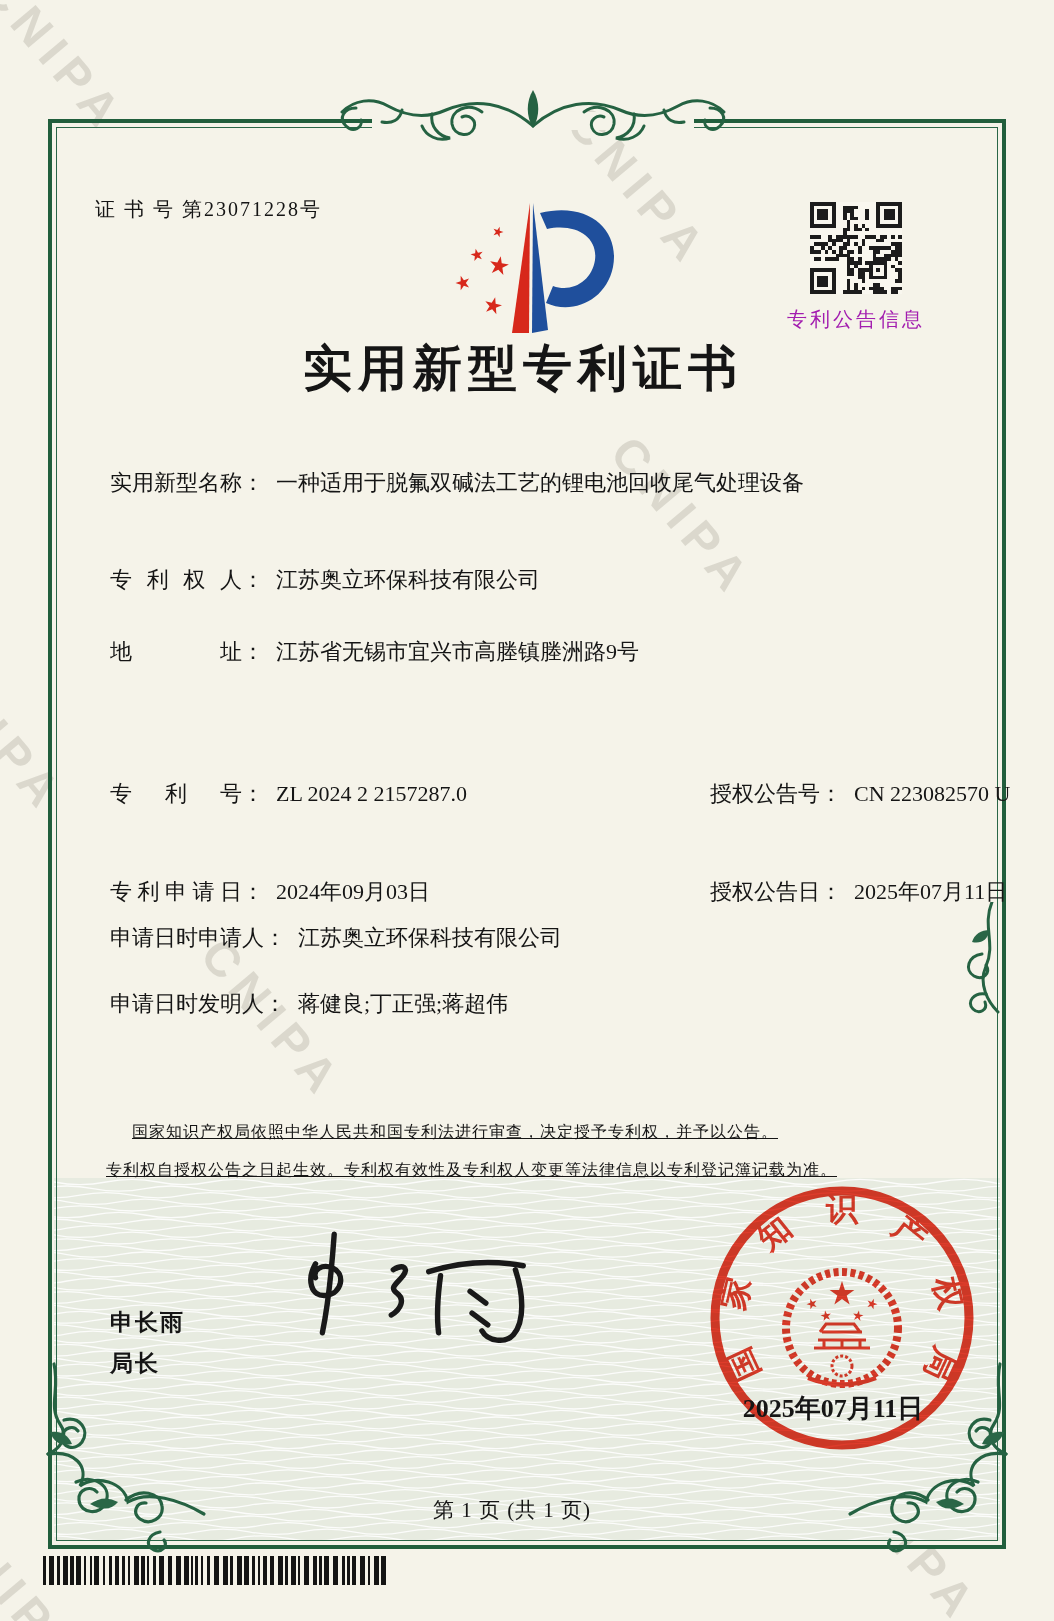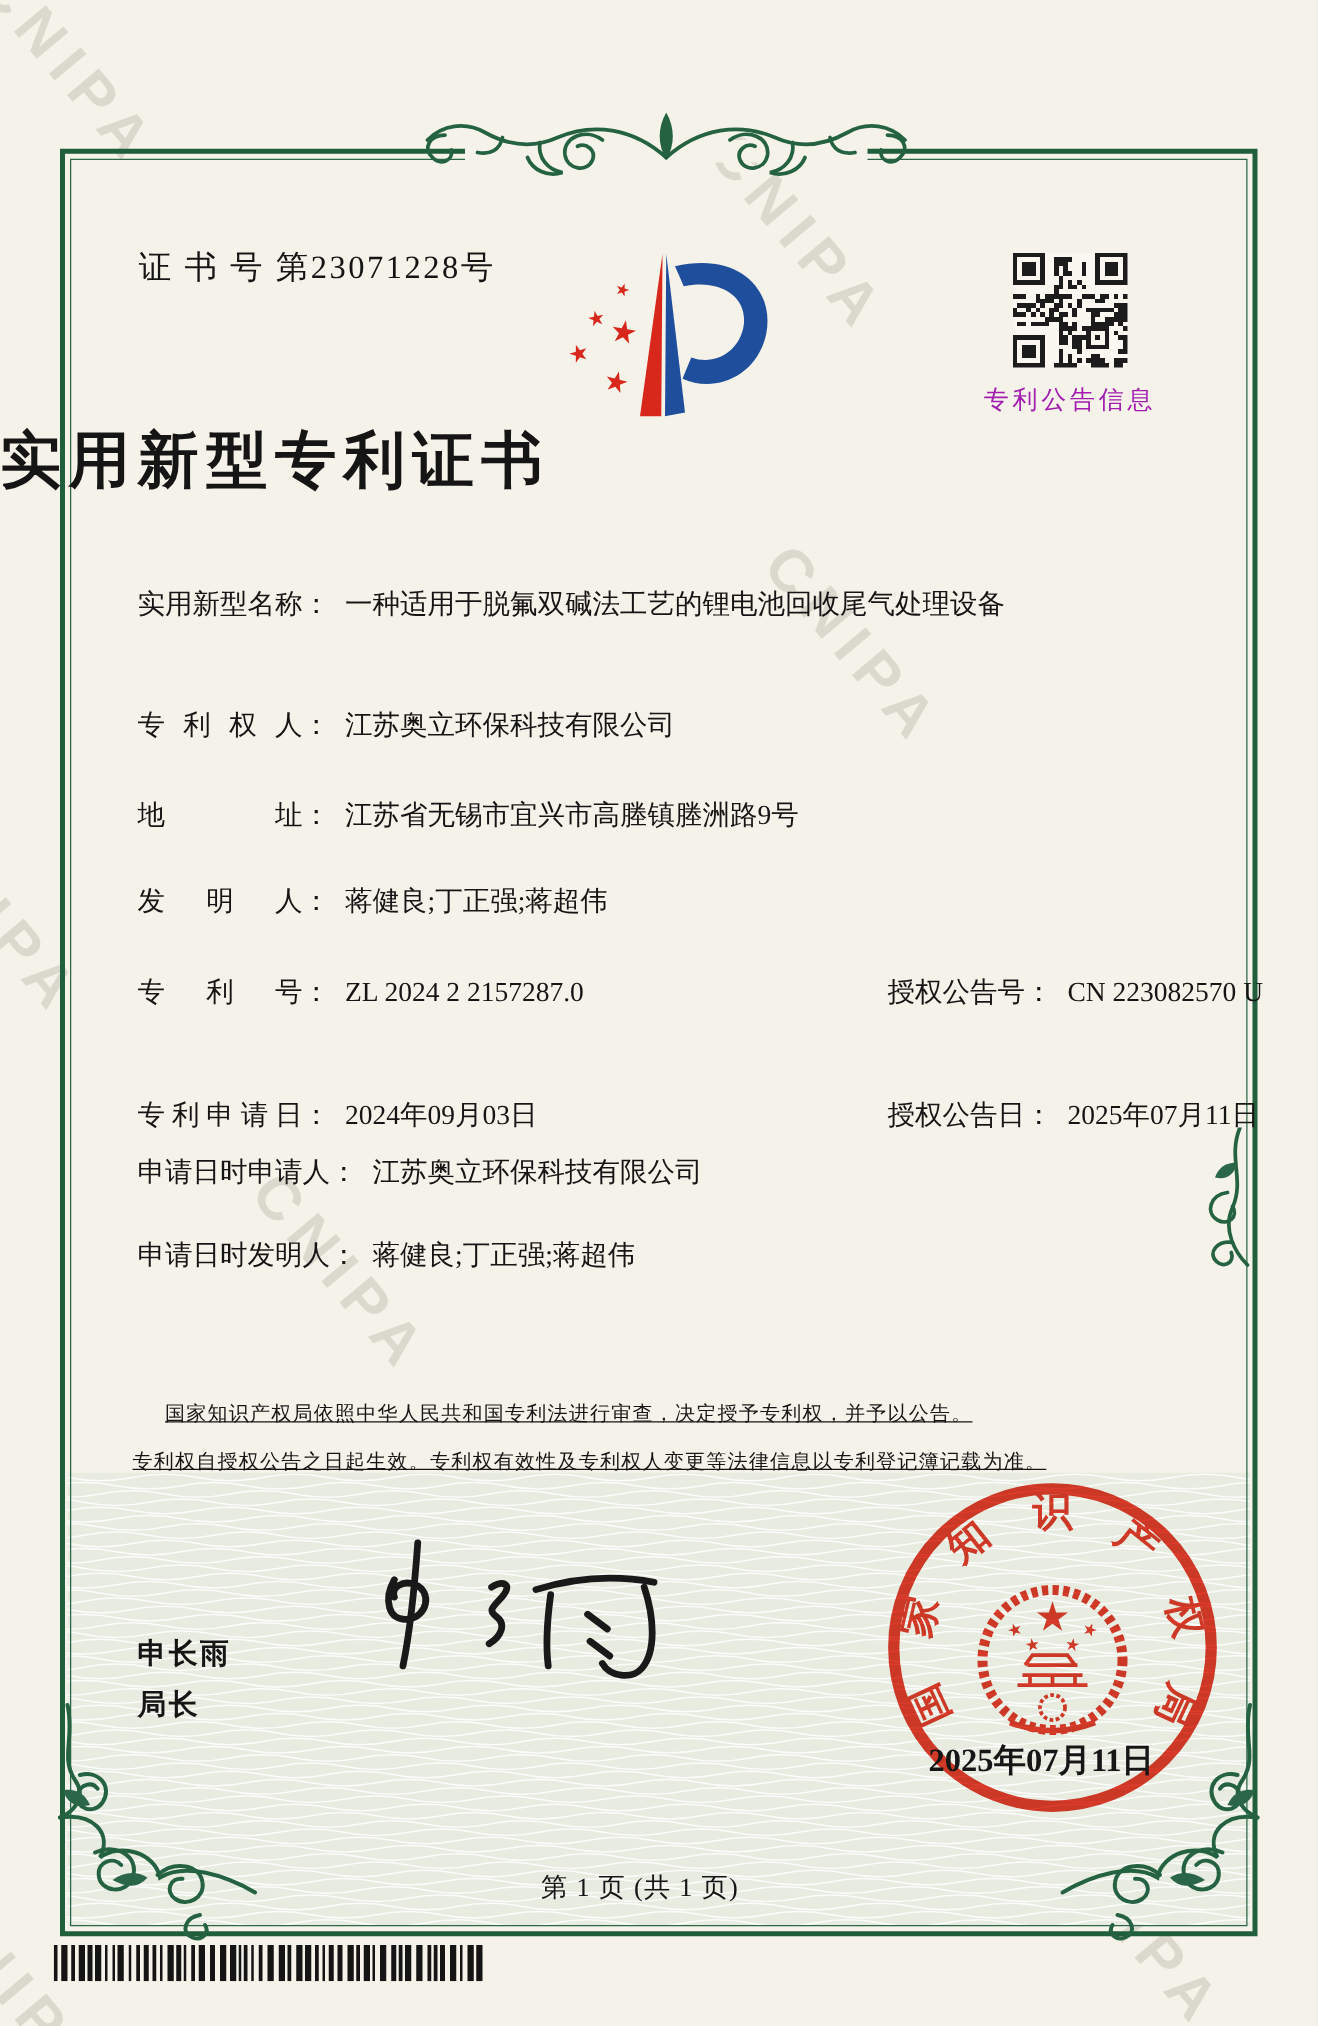--- a/index.html
+++ b/index.html
@@ -4,25 +4,25 @@
 <style>
   html,body{margin:0;padding:0;background:#e9e7dd;}
   .page{position:relative;width:1054px;height:1621px;background:#f5f3e9;overflow:hidden;
         font-family:"Liberation Serif",serif;color:#151515;}
   .wm{position:absolute;font:700 48px "Liberation Sans",sans-serif;color:rgba(158,156,142,.30);
       letter-spacing:9px;transform:rotate(50deg);transform-origin:left top;white-space:nowrap;pointer-events:none;}
   .frame-outer{position:absolute;left:48px;top:119px;width:950px;height:1422px;border:4px solid #215e3c;}
   .frame-inner{position:absolute;left:4px;top:4px;right:4px;bottom:4px;border:1.5px solid #2a6647;}
   .waves-wrap{position:absolute;left:54px;top:1178px;width:946px;height:363px;}
   .patch{position:absolute;background:#f5f3e9;}
-  .certno{position:absolute;left:95px;top:196px;font-size:26px;letter-spacing:2px;margin-left:16px;}
+  .certno{position:absolute;left:95px;top:196px;font-size:20px;letter-spacing:2px;}
   .qr{position:absolute;left:810px;top:202px;width:92px;height:92px;}
   .qr-label{position:absolute;left:782px;top:306px;width:148px;text-align:center;font-size:20px;
             letter-spacing:3px;color:#a21caf;}
-  .title{position:absolute;left:0;top:336px;width:1046px;text-align:left;font-size:49px;
+  .title{position:absolute;left:0;top:336px;width:1046px;text-align:center;font-size:49px;
          font-weight:700;letter-spacing:6px;}
   .row{position:absolute;left:110px;font-size:22px;line-height:1.3;white-space:nowrap;}
   .lbl{display:inline-block;width:132px;text-align:justify;text-align-last:justify;}
   .lbl.natural{width:auto;text-align-last:auto;}
   .val{margin-left:12px;}
   .col2{position:absolute;left:600px;top:0;}
   .statement{position:absolute;left:106px;width:880px;font-size:16px;letter-spacing:1px;line-height:38px;text-decoration:underline;}
   .sig-title{position:absolute;left:110px;font:600 23px "Liberation Sans",sans-serif;letter-spacing:2px;}
   .sig-svg{position:absolute;left:283px;top:1222px;}
   .seal{position:absolute;left:706px;top:1182px;mix-blend-mode:multiply;opacity:.94;}
@@ -368,23 +368,20 @@
 
   <div class="row" style="top:469px;">
     <span class="lbl">实用新型名称</span><span>：</span><span class="val">一种适用于脱氟双碱法工艺的锂电池回收尾气处理设备</span>
   </div>
   <div class="row" style="top:566px;">
     <span class="lbl">专利权人</span><span>：</span><span class="val">江苏奥立环保科技有限公司</span>
   </div>
   <div class="row" style="top:638px;">
     <span class="lbl">地址</span><span>：</span><span class="val">江苏省无锡市宜兴市高塍镇塍洲路9号</span>
   </div>
-  <div class="row" style="top:707px;">
-    <span class="lbl">发明人</span><span>：</span><span class="val">蒋健良;丁正强;蒋超伟</span>
-  </div>
   <div class="row" style="top:780px;width:880px;">
     <span class="lbl">专利号</span><span>：</span><span class="val">ZL 2024 2 2157287.0</span>
     <span class="col2">
       <span>授权公告号</span><span>：</span><span class="val">CN 223082570 U</span>
     </span>
   </div>
   <div class="row" style="top:847px;width:880px;margin-top:31px;">
     <span class="lbl">专利申请日</span><span>：</span><span class="val">2024年09月03日</span>
     <span class="col2">
       <span>授权公告日</span><span>：</span><span class="val">2025年07月11日</span>

